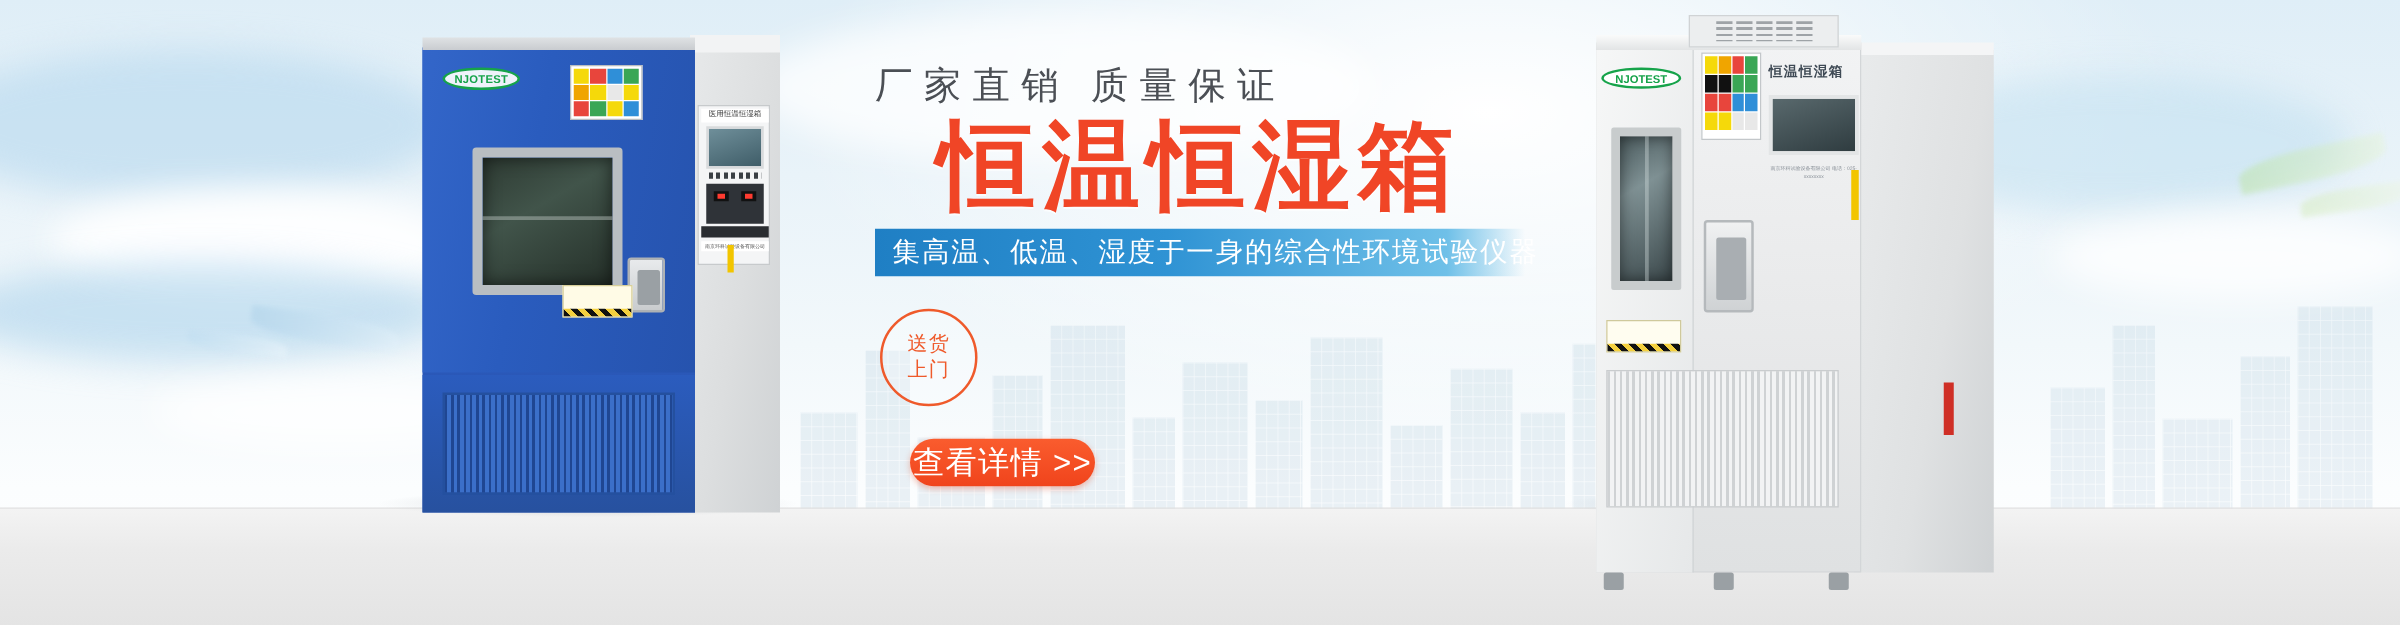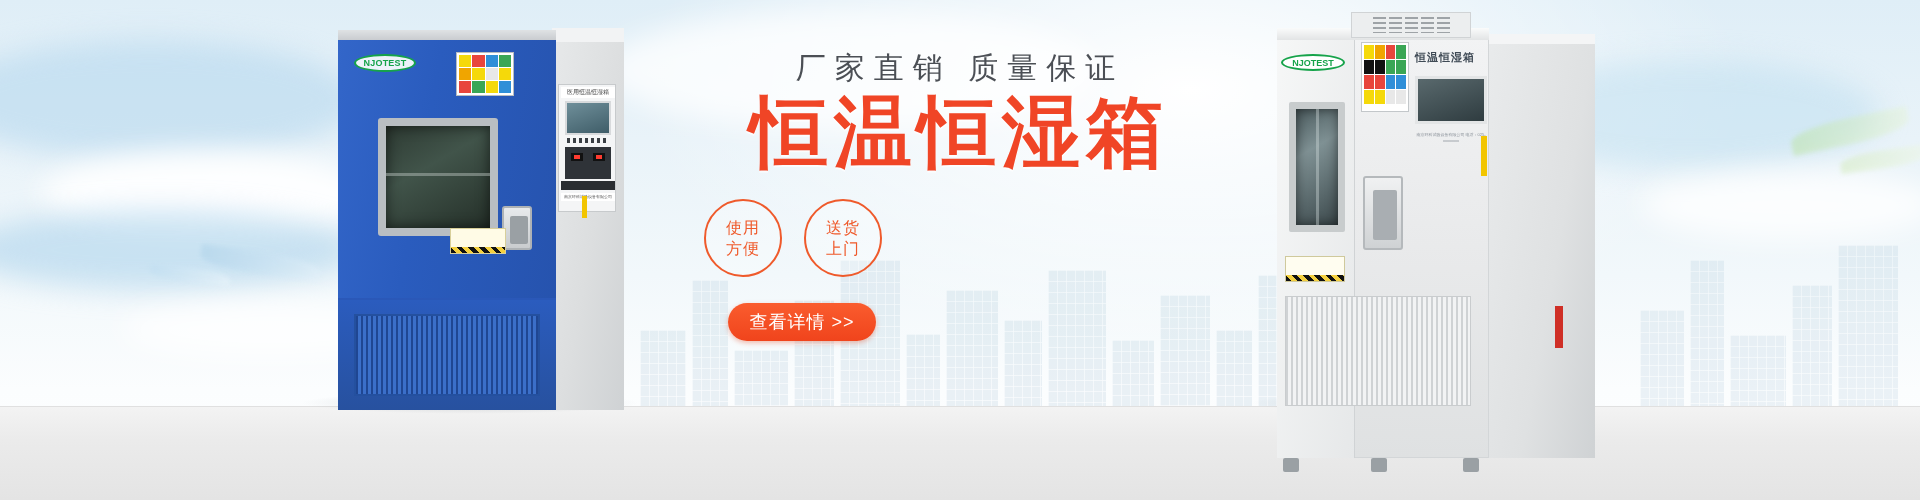--- a/index.html
+++ b/index.html
@@ -150,21 +150,21 @@
   .pr-ystrip { position:absolute; left:226px; top:130px; width:6px; height:40px; background:#f2c500;}
   .pr-rstrip { position:absolute; left:300px; top:300px; width:8px; height:42px; background:#cf2f26;}
   .pr-legs { position:absolute; left:22px; top:452px; width:212px; height:16px;}
   .pr-legs i{ position:absolute; top:0; width:16px; height:14px; background:#9aa0a4; border-radius:2px;}
   .pr-legs i:nth-child(1){ left:6px;} .pr-legs i:nth-child(2){ left:94px;} .pr-legs i:nth-child(3){ left:186px;}
 
   
   #copy-block { position:absolute; left:700px; top:48px; width:520px; }
   .tagline {
     font-size:30px; color:#4b4f55; letter-spacing:9px;
-    text-align:center; white-space:nowrap;
+    text-align:left; white-space:nowrap;
     font-family:"Liberation Serif","DejaVu Serif",serif;
   }
   .headline {
     margin-top:4px;
     font-size:78px; line-height:1.02; font-weight:bold;
     color:#f04526; letter-spacing:6px; text-align:center; white-space:nowrap;
     text-shadow:0 2px 0 rgba(255,255,255,.7);
   }
   .subtitle-bar {
     margin-top:10px; height:38px;
@@ -180,21 +180,21 @@
     width:78px; height:78px; border-radius:50%;
     border:2px solid #ef5a2b;
     display:flex; flex-direction:column; align-items:center; justify-content:center;
     color:#ef5a2b; font-size:16px; line-height:21px; letter-spacing:1px;
     background:rgba(255,255,255,.25);
   }
   .cta-wrap { margin-top:26px; padding-left:28px; }
   .cta-button {
     width:148px; height:38px; border-radius:19px;
     background:linear-gradient(180deg,#fa5c2e 0%, #f0441c 100%);
-    color:#fff; font-size:18px; letter-spacing:1px;
+    color:#fff; font-size:25px; letter-spacing:1px;
     display:flex; align-items:center; justify-content:center;
     border:none; cursor:pointer;
     box-shadow:0 2px 5px rgba(230,70,30,.35);
     font-family:"Liberation Sans","DejaVu Sans",sans-serif;
   }
 </style>
 </head>
 <body>
 
 <div id="banner">
@@ -349,26 +349,25 @@
         <i></i>
       </div>
   </div>
 
   <div id="copy-block">
 
     <div class="tagline">厂家直销  质量保证</div>
 
     <div class="headline">恒温恒湿箱</div>
 
+    <div class="subtitle-bar">
+      <span>集高温、低温、湿度于一身的综合性环境试验仪器</span>
+    </div>
 
     <div class="feature-row">
-      <div class="feature-circle">
-        <span>使用</span>
-        <span>方便</span>
-      </div>
       <div class="feature-circle">
         <span>送货</span>
         <span>上门</span>
       </div>
     </div>
 
     <div class="cta-wrap">
       <button class="cta-button">查看详情 &gt;&gt;</button>
     </div>
 

